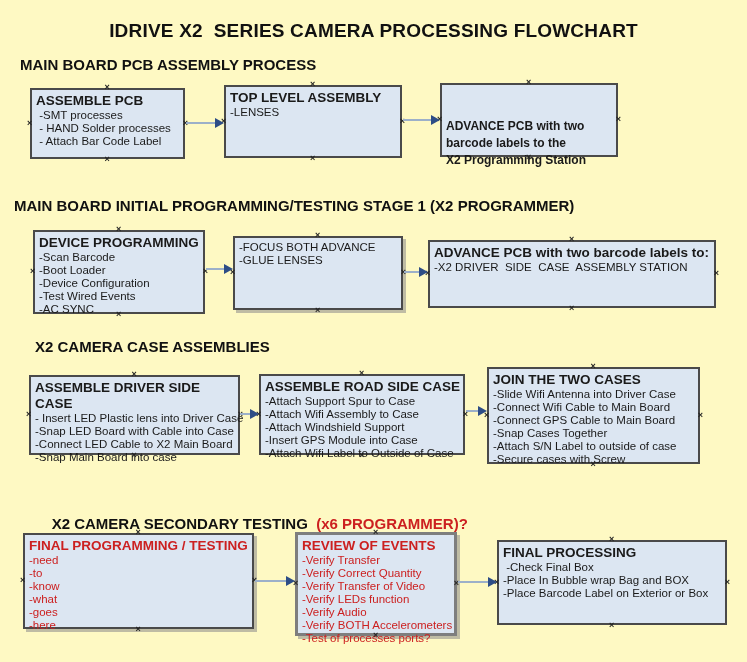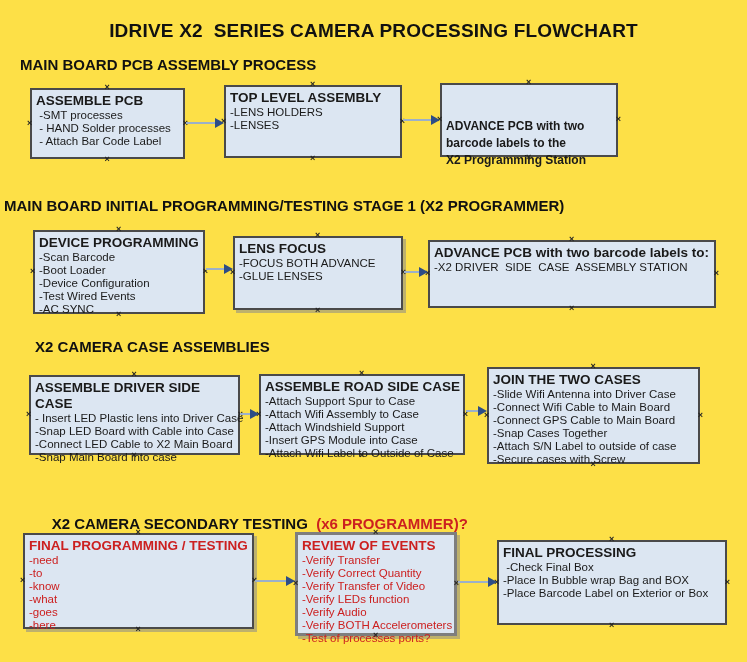--- a/index.html
+++ b/index.html
@@ -1,16 +1,16 @@
 <!DOCTYPE html>
 <html><head>
 <meta charset="utf-8">
 <style>
   html,body{margin:0;padding:0;background:#ffffff;}
-  .canvas{position:relative;width:747px;height:662px;background:#fde047;overflow:hidden;
+  .canvas{position:relative;width:747px;height:662px;background:#fef9c3;overflow:hidden;
           font-family:"Liberation Sans",sans-serif;color:#1a1a1a;}
   .page-title{position:absolute;top:20px;left:0;width:747px;text-align:center;
               font-size:19px;font-weight:bold;letter-spacing:.2px;white-space:pre;color:#111;}
   .sec-heading{position:absolute;font-size:15px;font-weight:bold;white-space:pre;color:#111;}
   .sec-heading .red-part{color:#cc2020;}
   .fbox{position:absolute;background:#dce6f2;border:2px solid #4a4a4a;box-sizing:border-box;
         padding:3px 0 0 4px;overflow:visible;}
   .fbox.shadow{box-shadow:3px 3px 0 rgba(138,138,138,.55);}
   .fbox.gray-border{border:3px solid #7e7e7e;}
   .box-title{font-size:13.5px;line-height:16px;font-weight:bold;white-space:pre-line;}
@@ -45,21 +45,20 @@
         <div class="box-line"> - Attach Bar Code Label</div>
       </div>
   <span class="anchor ax-t">×</span>
       <span class="anchor ax-b">×</span>
       <span class="anchor ax-l">×</span>
       <span class="anchor ax-r">×</span>
     </div>
   <div class="fbox" style="left:224px;top:85px;width:178px;height:73px;">
     <div class="box-title">TOP LEVEL ASSEMBLY</div>
     <div>
-        <div class="box-line">-LENS HOLDERS</div>
         <div class="box-line">-LENSES</div>
       </div>
   <span class="anchor ax-t">×</span>
       <span class="anchor ax-b">×</span>
       <span class="anchor ax-l">×</span>
       <span class="anchor ax-r">×</span>
     </div>
   <div class="fbox" style="left:440px;top:83px;width:178px;height:74px;padding-top:5px;">
     <div class="box-title tall">ADVANCE PCB with two
 barcode labels to the
@@ -73,38 +72,37 @@
 
   <div class="connector" style="left:186px;top:116px;width:38px;">
     <div class="c-line"></div>
     <div class="c-arrow"></div>
   </div>
   <div class="connector" style="left:403px;top:113px;width:37px;">
     <div class="c-line"></div>
     <div class="c-arrow"></div>
   </div>
 
-  <div class="sec-heading" style="left:4px;top:197px;">MAIN BOARD INITIAL PROGRAMMING/TESTING STAGE 1 (X2 PROGRAMMER)</div>
+  <div class="sec-heading" style="left:14px;top:197px;">MAIN BOARD INITIAL PROGRAMMING/TESTING STAGE 1 (X2 PROGRAMMER)</div>
 
   <div class="fbox" style="left:33px;top:230px;width:172px;height:84px;">
     <div class="box-title">DEVICE PROGRAMMING</div>
     <div>
         <div class="box-line">-Scan Barcode</div>
         <div class="box-line">-Boot Loader</div>
         <div class="box-line">-Device Configuration</div>
         <div class="box-line">-Test Wired Events</div>
         <div class="box-line">-AC SYNC</div>
       </div>
   <span class="anchor ax-t">×</span>
       <span class="anchor ax-b">×</span>
       <span class="anchor ax-l">×</span>
       <span class="anchor ax-r">×</span>
     </div>
   <div class="fbox shadow" style="left:233px;top:236px;width:170px;height:74px;">
-    <div class="box-title">LENS FOCUS</div>
     <div>
         <div class="box-line">-FOCUS BOTH ADVANCE</div>
         <div class="box-line">-GLUE LENSES</div>
       </div>
   <span class="anchor ax-t">×</span>
       <span class="anchor ax-b">×</span>
       <span class="anchor ax-l">×</span>
       <span class="anchor ax-r">×</span>
     </div>
   <div class="fbox" style="left:428px;top:240px;width:288px;height:68px;">

